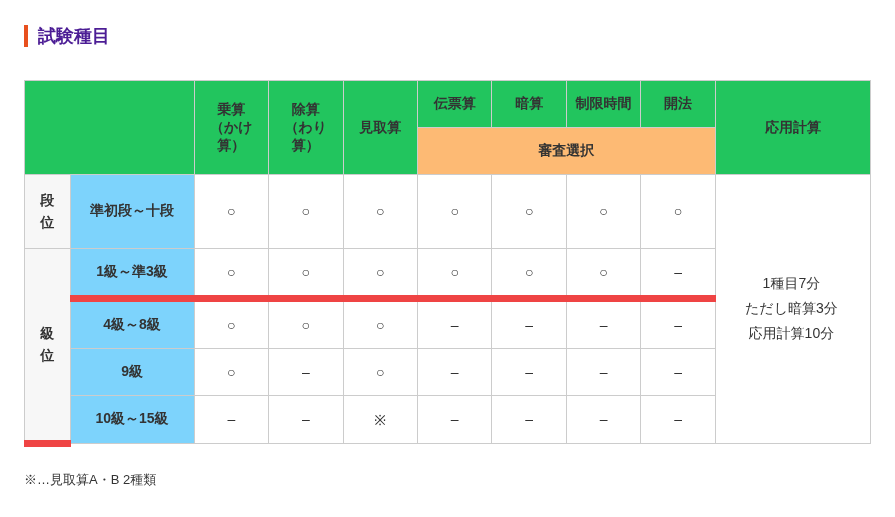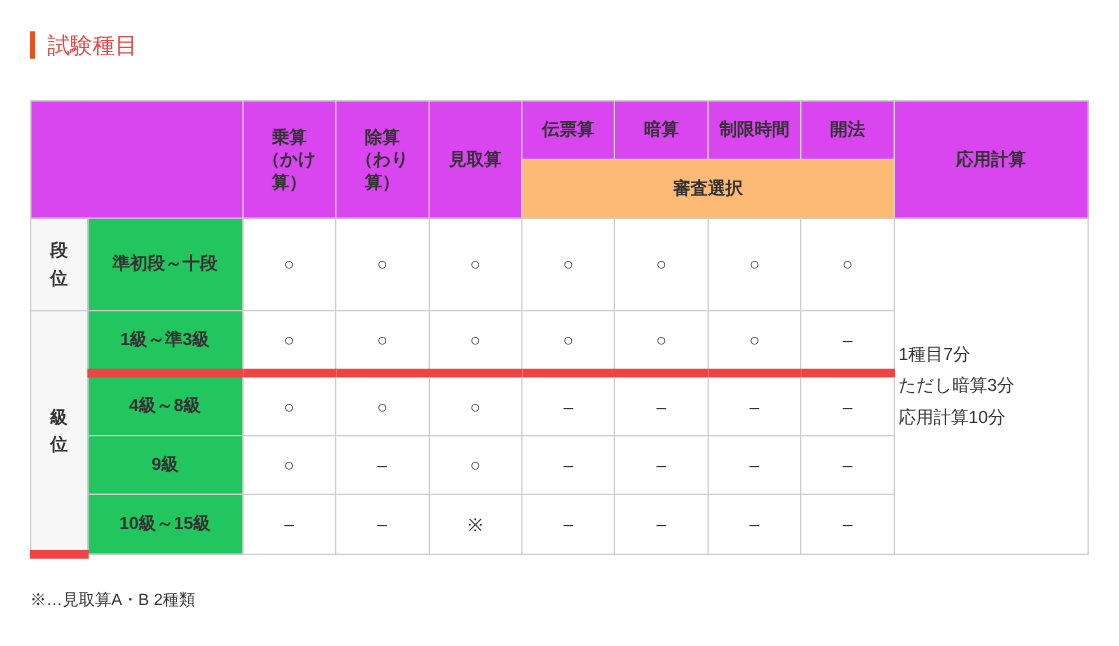--- a/index.html
+++ b/index.html
@@ -17,41 +17,41 @@
       margin-bottom: 32px;
     }
     .title-bar {
       width: 4px;
       height: 22px;
       background: #e8501e;
       margin-right: 10px;
     }
     .title-text {
       font-size: 18px;
-      font-weight: normal;
-      color: #ef4444;
+      font-weight: bold;
+      color: #4c1d95;
     }
     table {
       border-collapse: collapse;
       width: 100%;
       table-layout: fixed;
     }
     th, td {
       border: 1px solid #ccc;
       padding: 14px 6px;
       text-align: center;
       vertical-align: middle;
       font-weight: normal;
       color: #333;
     }
-    th.header { background: #d946ef; font-weight: bold; }
+    th.header { background: #22c55e; font-weight: bold; }
     th.subheader { background: #fdba74; font-weight: bold; }
-    td.rowhead { background: #22c55e; font-weight: bold; }
+    td.rowhead { background: #7dd3fc; font-weight: bold; }
     td.side-label { background: #f7f7f7; font-weight: bold; writing-mode: initial; line-height:1.6; }
-    td.time-cell { text-align: left; padding-left: 3px; line-height: 1.8; }
+    td.time-cell { text-align: center; padding-left: 3px; line-height: 1.8; }
     .red-line-row td, .red-line-row th {
       border-bottom: 7px solid #ef4444;
     }
     .footnote {
       font-size: 13px;
       color: #333;
       margin-top: 24px;
     }
     col.col-side { width: 44px; }
     col.col-range { width: 120px; }

